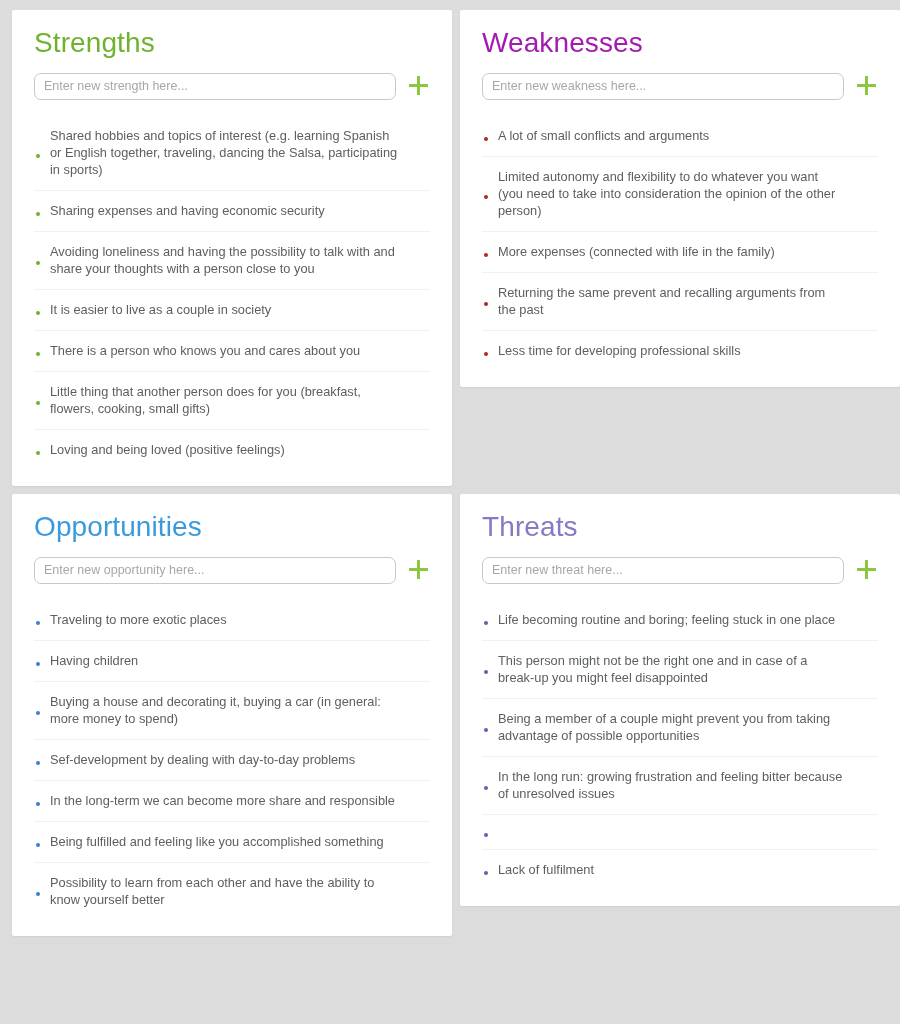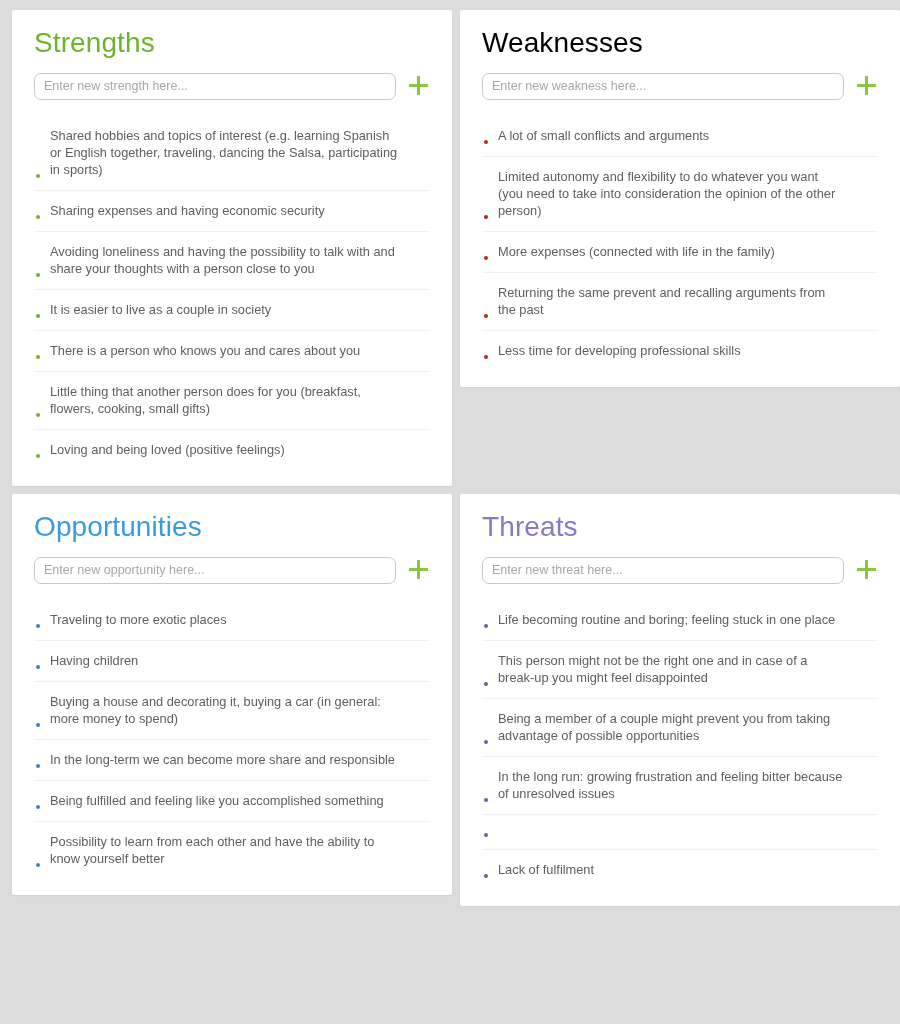--- a/index.html
+++ b/index.html
@@ -78,21 +78,21 @@
     background: #8cc63e;
     border-radius: 0.5px;
   }
   .add-btn::before { left: 9px; top: 1px; width: 3px; height: 19px; }
   .add-btn::after  { top: 9px; left: 1px; height: 3px; width: 19px; }
 
   .item-list { list-style: none; }
 
   .item {
     display: flex;
-    align-items: flex-end;
+    align-items: center;
     gap: 10px;
     padding: 11px 0 12px 2px;
     border-bottom: 1px solid #f1f1f1;
   }
   .item:last-child { border-bottom: none; }
 
   .bullet {
     flex: 0 0 auto;
     width: 4px;
     height: 4px;
@@ -104,21 +104,21 @@
     font-size: 12.8px;
     line-height: 17px;
     color: #5a5f63;
     max-width: 348px;
   }
 
   
   .accent-green .card-title { color: #6fb22e; }
   .accent-green .bullet { background: #6fb22e; }
 
-  .accent-red .card-title { color: #000000; }
+  .accent-red .card-title { color: #a21caf; }
   .accent-red .bullet { background: #b02a1c; }
 
   .accent-blue .card-title { color: #3a9bdc; }
   .accent-blue .bullet { background: #3a80c9; }
 
   .accent-purple .card-title { color: #8878c8; }
   .accent-purple .bullet { background: #6a5cb0; }
 </style>
 </head>
 <body>
@@ -207,20 +207,24 @@
         <li class="item">
           <span class="bullet"></span>
           <span class="item-text">Having children</span>
         </li>
         <li class="item">
           <span class="bullet"></span>
           <span class="item-text">Buying a house and decorating it, buying a car (in general: more money to spend)</span>
         </li>
         <li class="item">
           <span class="bullet"></span>
+          <span class="item-text">Sef-development by dealing with day-to-day problems</span>
+        </li>
+        <li class="item">
+          <span class="bullet"></span>
           <span class="item-text">In the long-term we can become more share and responsible</span>
         </li>
         <li class="item">
           <span class="bullet"></span>
           <span class="item-text">Being fulfilled and feeling like you accomplished something</span>
         </li>
         <li class="item">
           <span class="bullet"></span>
           <span class="item-text">Possibility to learn from each other and have the ability to know yourself better</span>
         </li>

